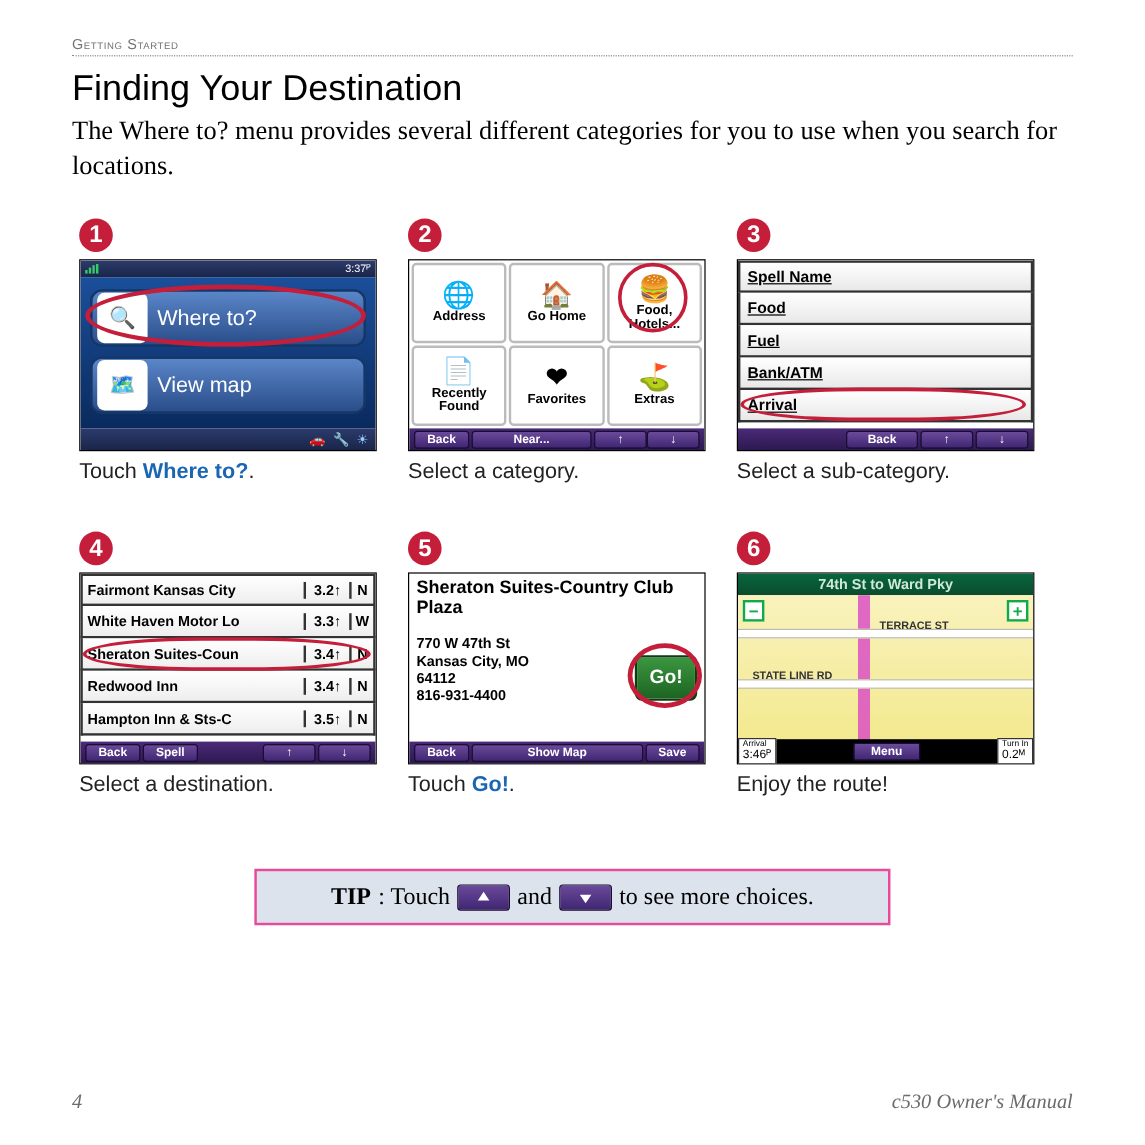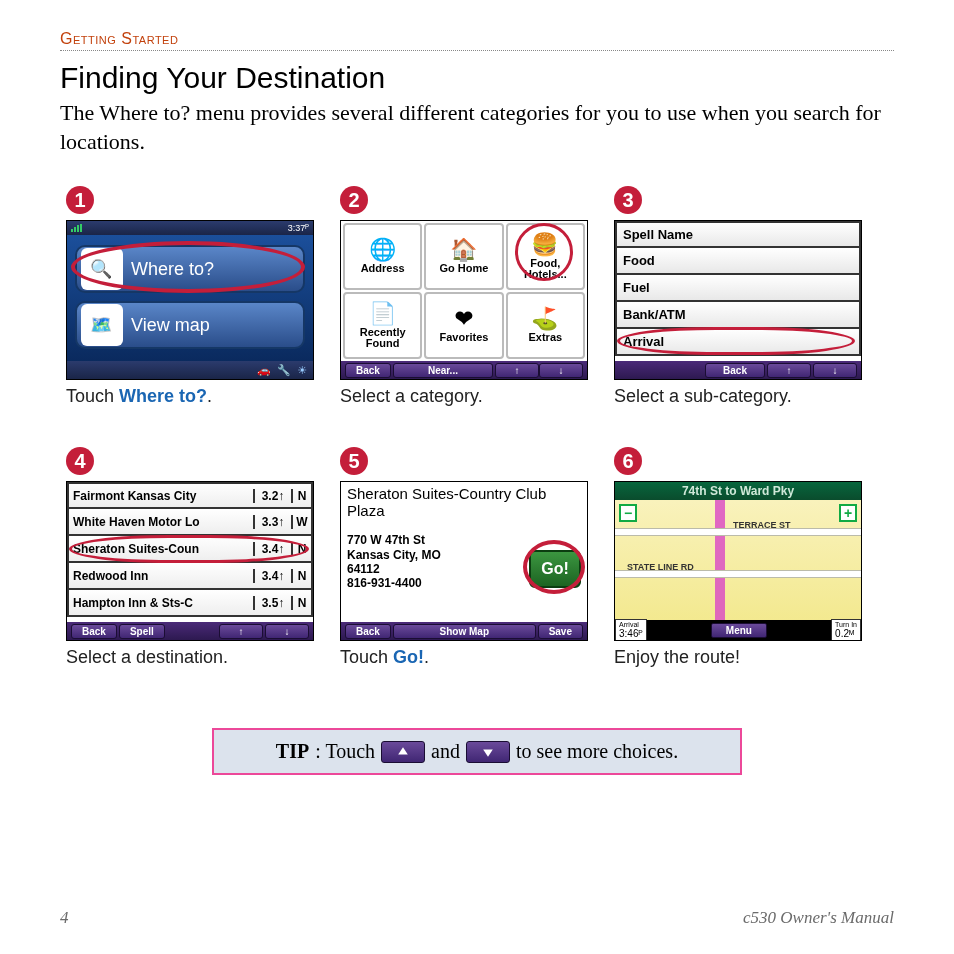--- a/index.html
+++ b/index.html
@@ -7,22 +7,22 @@
     margin: 0;
     font-family: Arial, Helvetica, sans-serif;
     background: #fff;
     width: 954px;
     height: 954px;
     padding: 30px 60px 20px 60px;
     position: relative;
   }
   .section-label {
     font-variant: small-caps;
-    color: #c2410c;
-    font-size: 16px;
+    color: #737373;
+    font-size: 12px;
     letter-spacing: 0.5px;
     border-bottom: 1px dotted #888;
     padding-bottom: 2px;
   }
   h1 {
     font-size: 30px;
     font-weight: normal;
     margin: 10px 0 4px 0;
     color: #000;
   }
@@ -116,21 +116,21 @@
   .pbtn {
     background:linear-gradient(#6a4a9a,#402673);
     border:1px solid #1a0d33;
     border-radius:3px;
     color:#fff; font-size:10px; font-weight:bold;
     padding:1px 10px; min-width:44px; text-align:center;
   }
   .s2-ring{position:absolute;border:3px solid #C41E3A;border-radius:50%;}
 
   
-  .s3-body{height:140px;background:#fff;}
+  .s3-body{height:140px;background:#fff;text-decoration:underline;}
   .s3-row{
     height:27px; border:2px solid #333; border-top:none;
     display:flex; align-items:center; padding:0 6px;
     font-size:13px; font-weight:bold; background:linear-gradient(#fff,#e8e8e8);
   }
   .s3-row:first-child{border-top:2px solid #333;}
   .s3-foot{height:18px;background:linear-gradient(#4a2a78,#2d1950);display:flex;align-items:center;justify-content:space-between;padding:0 4px;position:absolute;bottom:0;left:0;right:0;}
   .s3-ring{position:absolute;border:3px solid #C41E3A;border-radius:50%/60%;}
 
   
@@ -141,21 +141,21 @@
     background:linear-gradient(#fff,#eee);
   }
   .s4-row:first-child{border-top:2px solid #333;}
   .s4-name{flex:1;padding:0 4px;white-space:nowrap;overflow:hidden;}
   .s4-dist{width:38px;border-left:2px solid #333;text-align:center;padding:0 2px;}
   .s4-dir{width:20px;border-left:2px solid #333;text-align:center;}
   .s4-ring{position:absolute;border:3px solid #C41E3A;border-radius:50%/60%;}
 
   
   .s5-body{height:140px;padding:4px 6px;font-family:Arial;}
-  .s5-title{font-size:15px;font-weight:normal;line-height:1.1;}
+  .s5-title{font-size:15px;font-weight:bold;line-height:1.1;}
   .s5-addr{font-size:12px;font-weight:bold;line-height:1.2;margin-top:14px;}
   .s5-go{
     position:absolute;right:6px;top:68px;
     width:52px;height:38px;
     background:linear-gradient(#3b9640,#1d6422);
     border:2px solid #0b3d10;border-radius:6px;
     color:#fff;font-weight:bold;font-size:16px;
     display:flex;align-items:center;justify-content:center;
   }
   .s5-ring{position:absolute;border:4px solid #C41E3A;border-radius:50%;}

